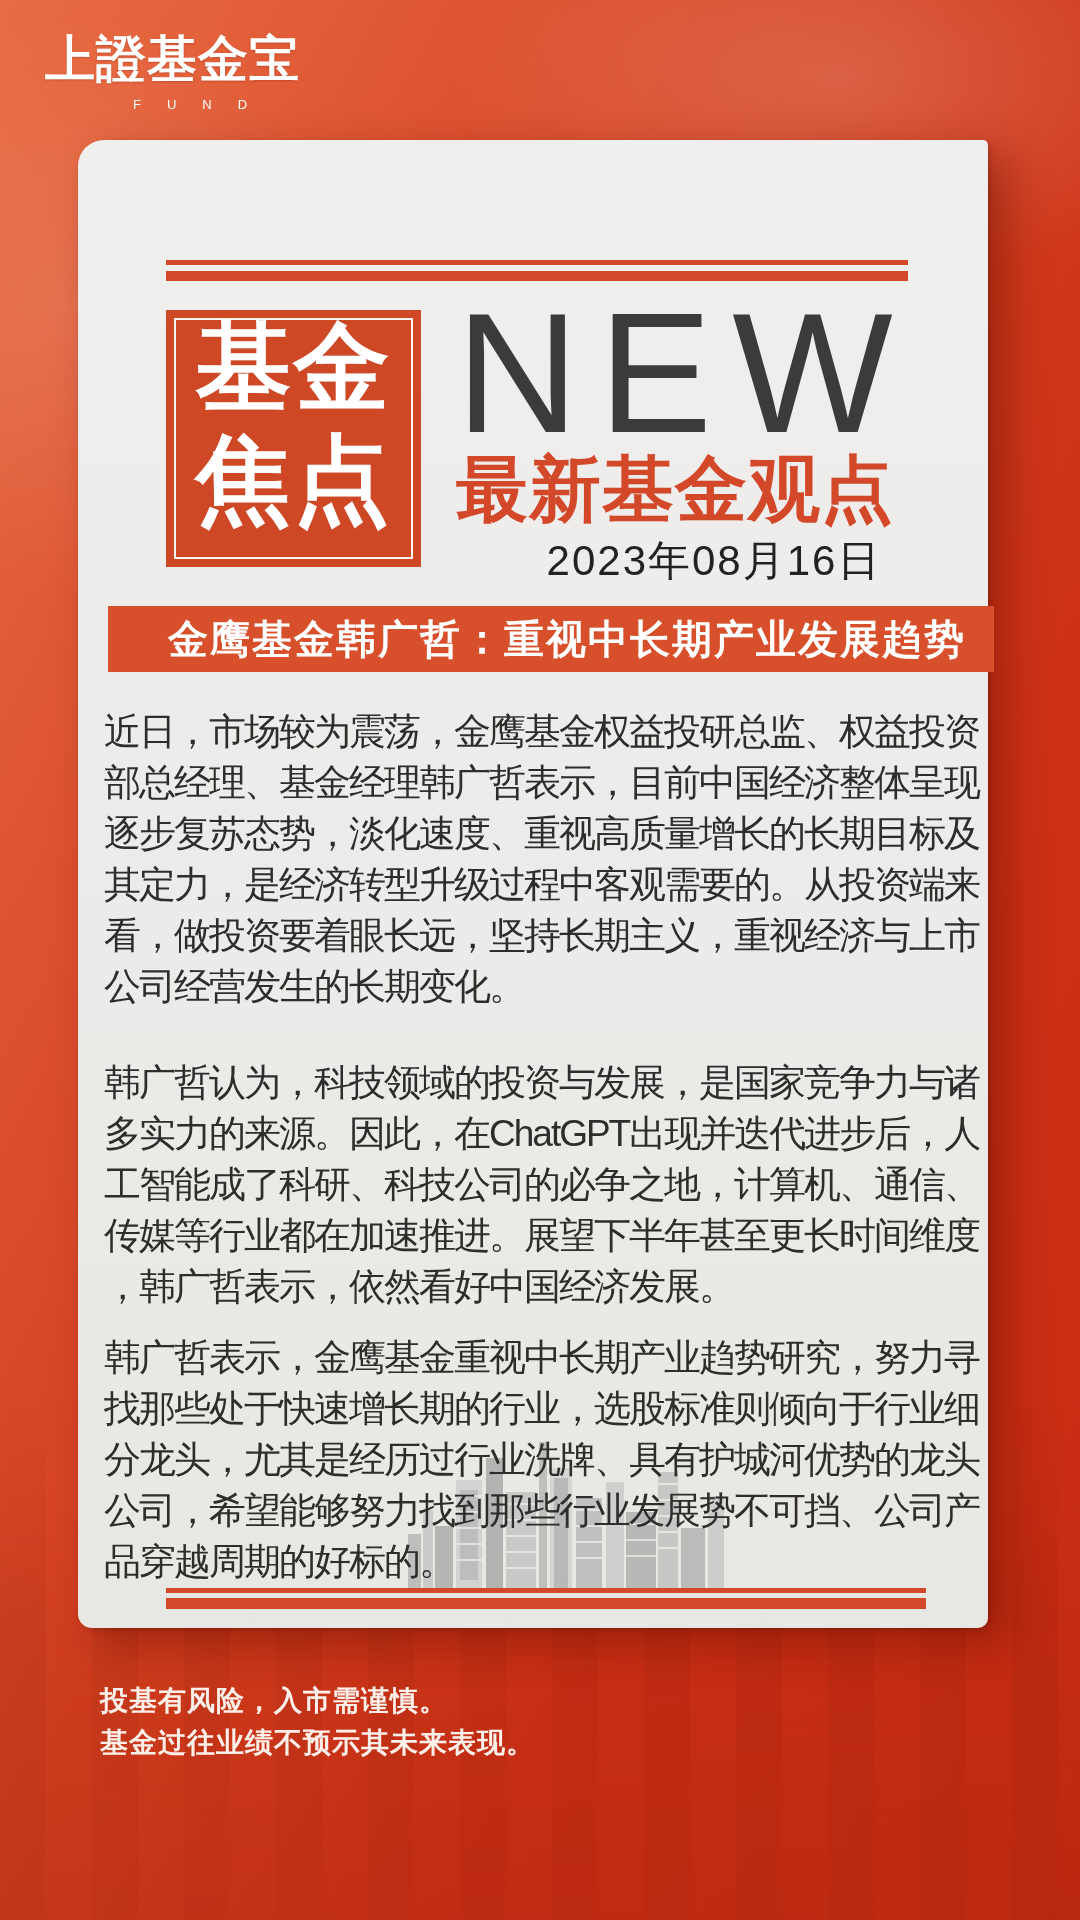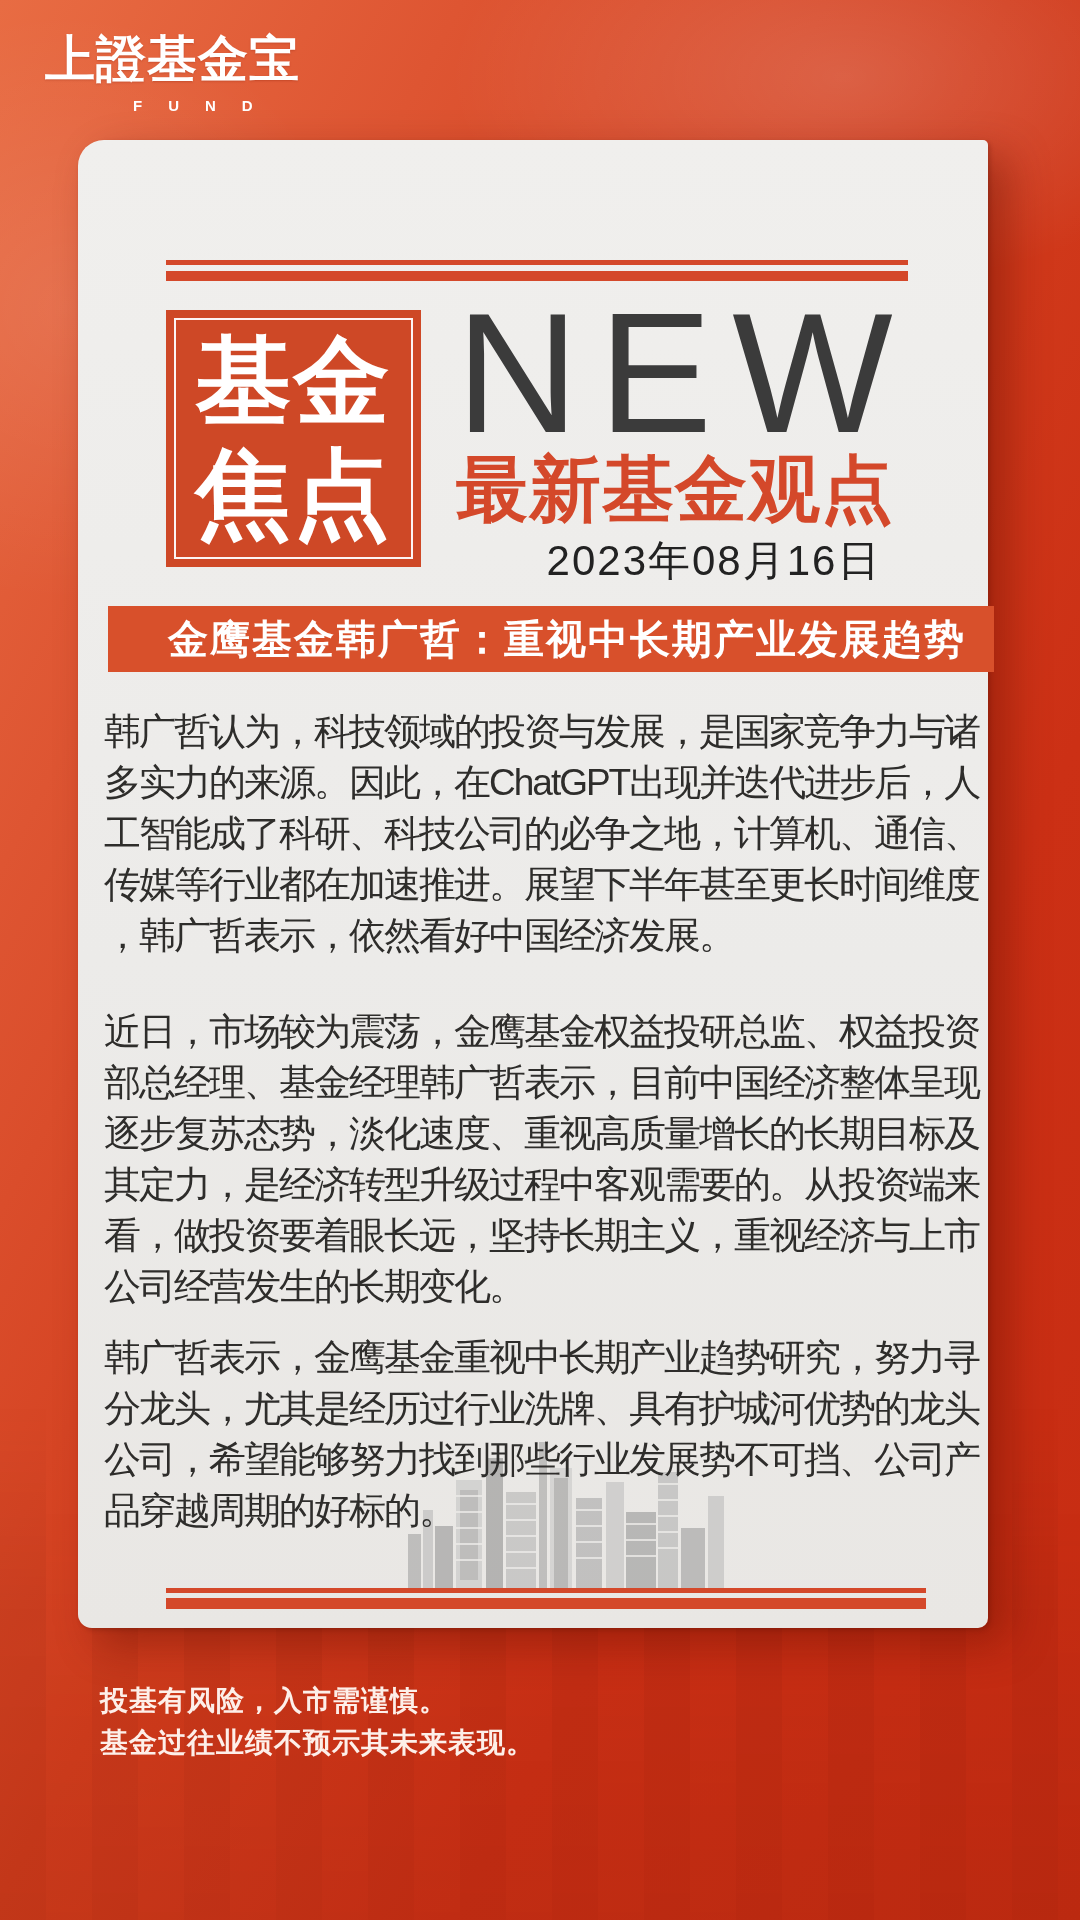--- a/index.html
+++ b/index.html
@@ -21,41 +21,41 @@
     position:absolute;left:0;bottom:0;width:1080px;height:520px;opacity:.14;
     background:
       repeating-linear-gradient(90deg, rgba(80,10,0,.55) 0 46px, rgba(80,10,0,0) 46px 92px),
       linear-gradient(0deg, rgba(60,8,0,.55), rgba(60,8,0,0) 85%);
     -webkit-mask-image:linear-gradient(0deg,#000 60%,transparent);
             mask-image:linear-gradient(0deg,#000 60%,transparent);
   }
   
   .logo{position:absolute;left:45px;top:26px;color:#fff;}
   .logo-cn{font-size:50px;font-weight:700;letter-spacing:1px;text-shadow:0 1px 2px rgba(120,20,0,.25);}
-  .logo-en{margin-top:4px;margin-left:88px;font-size:15px;font-weight:700;letter-spacing:26px;}
+  .logo-en{margin-top:4px;margin-left:88px;font-size:13px;font-weight:400;letter-spacing:26px;}
   
   .card{
     position:absolute;left:78px;top:140px;width:910px;height:1488px;
     background:linear-gradient(180deg,#f0efed 0%,#ecebe9 55%,#e9e7e4 100%);
     border-radius:26px 5px 10px 14px;
     box-shadow:20px 16px 42px rgba(100,14,0,.42), 2px 2px 4px rgba(70,10,0,.25);
   }
   .rule{position:absolute;left:88px;background:var(--accent,#d4482a);}
   .rule-top-thin{top:120px;width:742px;height:5px;}
   .rule-top-thick{top:131px;width:742px;height:10px;}
   .rule-bot-thin{top:1448px;width:760px;height:5px;}
   .rule-bot-thick{top:1458px;width:760px;height:11px;}
   
   .badge{
     position:absolute;left:88px;top:170px;width:255px;height:257px;
     background:var(--badge-bg,#ce4826);
   }
   .badge::after{content:"";position:absolute;inset:8px;border:2px solid rgba(255,255,255,.95);}
   .badge-text{
-    position:relative;z-index:1;padding-top:14px;text-align:center;
+    position:relative;z-index:1;text-align:center;
     color:#fff;font-weight:700;font-size:96px;line-height:113px;letter-spacing:2px;
   }
   
   .title-en{
     position:absolute;left:378px;top:148px;
     font-size:170px;line-height:170px;font-weight:400;letter-spacing:20px;
     color:var(--title-en-color,#3b3b3b);
   }
   .title-cn{
     position:absolute;left:378px;top:311px;
@@ -139,36 +139,37 @@
           <path d="M98 66h30M98 82h30M98 98h30M98 114h30M98 130h30"></path>
           <path d="M168 72h26M168 88h26M168 104h26M168 120h26"></path>
           <path d="M218 86h30M218 102h30M218 118h30"></path>
           <path d="M250 46h20M250 62h20M250 78h20M250 94h20M250 110h20"></path>
         </g>
       </g>
     </svg>
 
     <div class="body-text">
       <div class="para">
-        <div class="line">韩广哲认为，科技领域的投资与发展，是国家竞争力与诸</div>
-        <div class="line">多实力的来源。因此，在ChatGPT出现并迭代进步后，人</div>
-        <div class="line">工智能成了科研、科技公司的必争之地，计算机、通信、</div>
-        <div class="line">传媒等行业都在加速推进。展望下半年甚至更长时间维度</div>
-        <div class="line">，韩广哲表示，依然看好中国经济发展。</div>
-      </div>
-      <div class="para">
         <div class="line">近日，市场较为震荡，金鹰基金权益投研总监、权益投资</div>
         <div class="line">部总经理、基金经理韩广哲表示，目前中国经济整体呈现</div>
         <div class="line">逐步复苏态势，淡化速度、重视高质量增长的长期目标及</div>
         <div class="line">其定力，是经济转型升级过程中客观需要的。从投资端来</div>
         <div class="line">看，做投资要着眼长远，坚持长期主义，重视经济与上市</div>
         <div class="line">公司经营发生的长期变化。</div>
       </div>
       <div class="para">
+        <div class="line">韩广哲认为，科技领域的投资与发展，是国家竞争力与诸</div>
+        <div class="line">多实力的来源。因此，在ChatGPT出现并迭代进步后，人</div>
+        <div class="line">工智能成了科研、科技公司的必争之地，计算机、通信、</div>
+        <div class="line">传媒等行业都在加速推进。展望下半年甚至更长时间维度</div>
+        <div class="line">，韩广哲表示，依然看好中国经济发展。</div>
+      </div>
+      <div class="para">
         <div class="line">韩广哲表示，金鹰基金重视中长期产业趋势研究，努力寻</div>
+        <div class="line">找那些处于快速增长期的行业，选股标准则倾向于行业细</div>
         <div class="line">分龙头，尤其是经历过行业洗牌、具有护城河优势的龙头</div>
         <div class="line">公司，希望能够努力找到那些行业发展势不可挡、公司产</div>
         <div class="line">品穿越周期的好标的。</div>
       </div>
     </div>
 
     <div class="rule rule-bot-thin"></div>
     <div class="rule rule-bot-thick"></div>
   </div>
 

